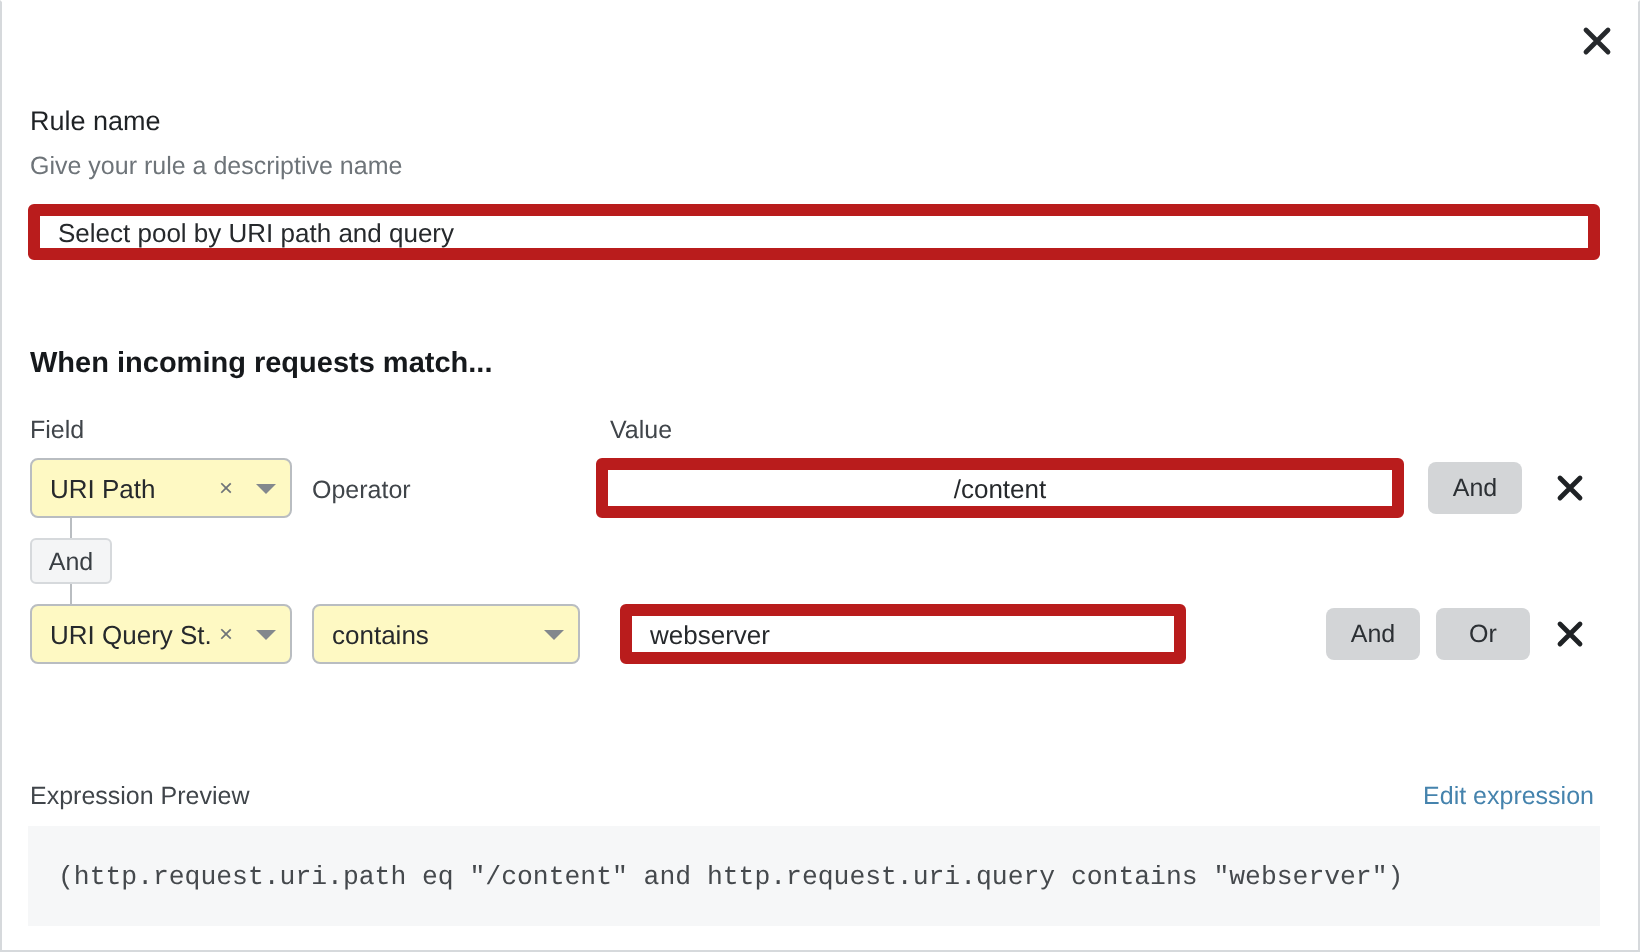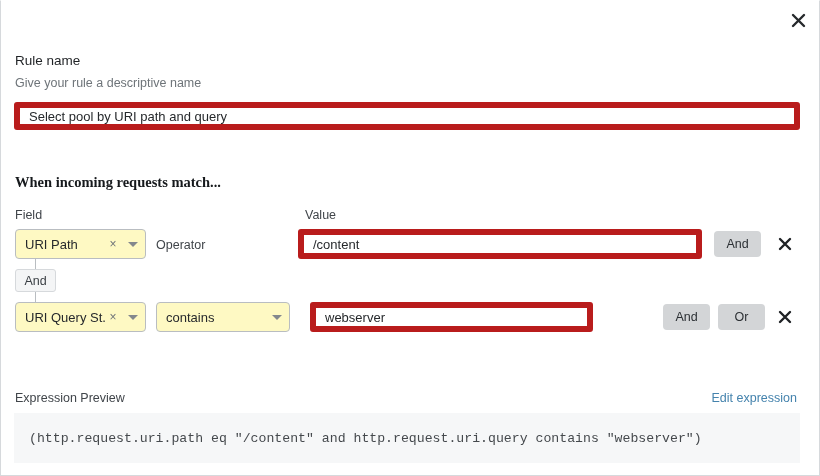--- a/index.html
+++ b/index.html
@@ -85,21 +85,20 @@
   }
 
   
   .section-heading {
     position: absolute;
     left: 14px;
     top: 173px;
     font-size: 14.5px;
     font-weight: bold;
     color: #16191c;
-    font-family: Liberation Serif, serif;
   }
 
   
   .col-head {
     position: absolute;
     top: 207px;
     font-size: 12.5px;
     color: #40454a;
   }
   .col-head-field    { left: 14px; }
@@ -154,21 +153,21 @@
     width: 0; height: 0;
     border-left: 5px solid transparent;
     border-right: 5px solid transparent;
     border-top: 5.5px solid #83888d;
   }
 
   .value-input {
     height: 30px;
     top: 0;
   }
-  .value-input-1 { left: 297px; width: 404px; }
+  .value-input-1 { left: 297px; width: 404px; text-align: center; }
   .value-input-2 { left: 309px; width: 283px; }
 
   .logic-btn {
     position: absolute;
     box-sizing: border-box;
     height: 26px;
     top: 2px;
     background: #d3d5d7;
     border: none;
     border-radius: 4px;

